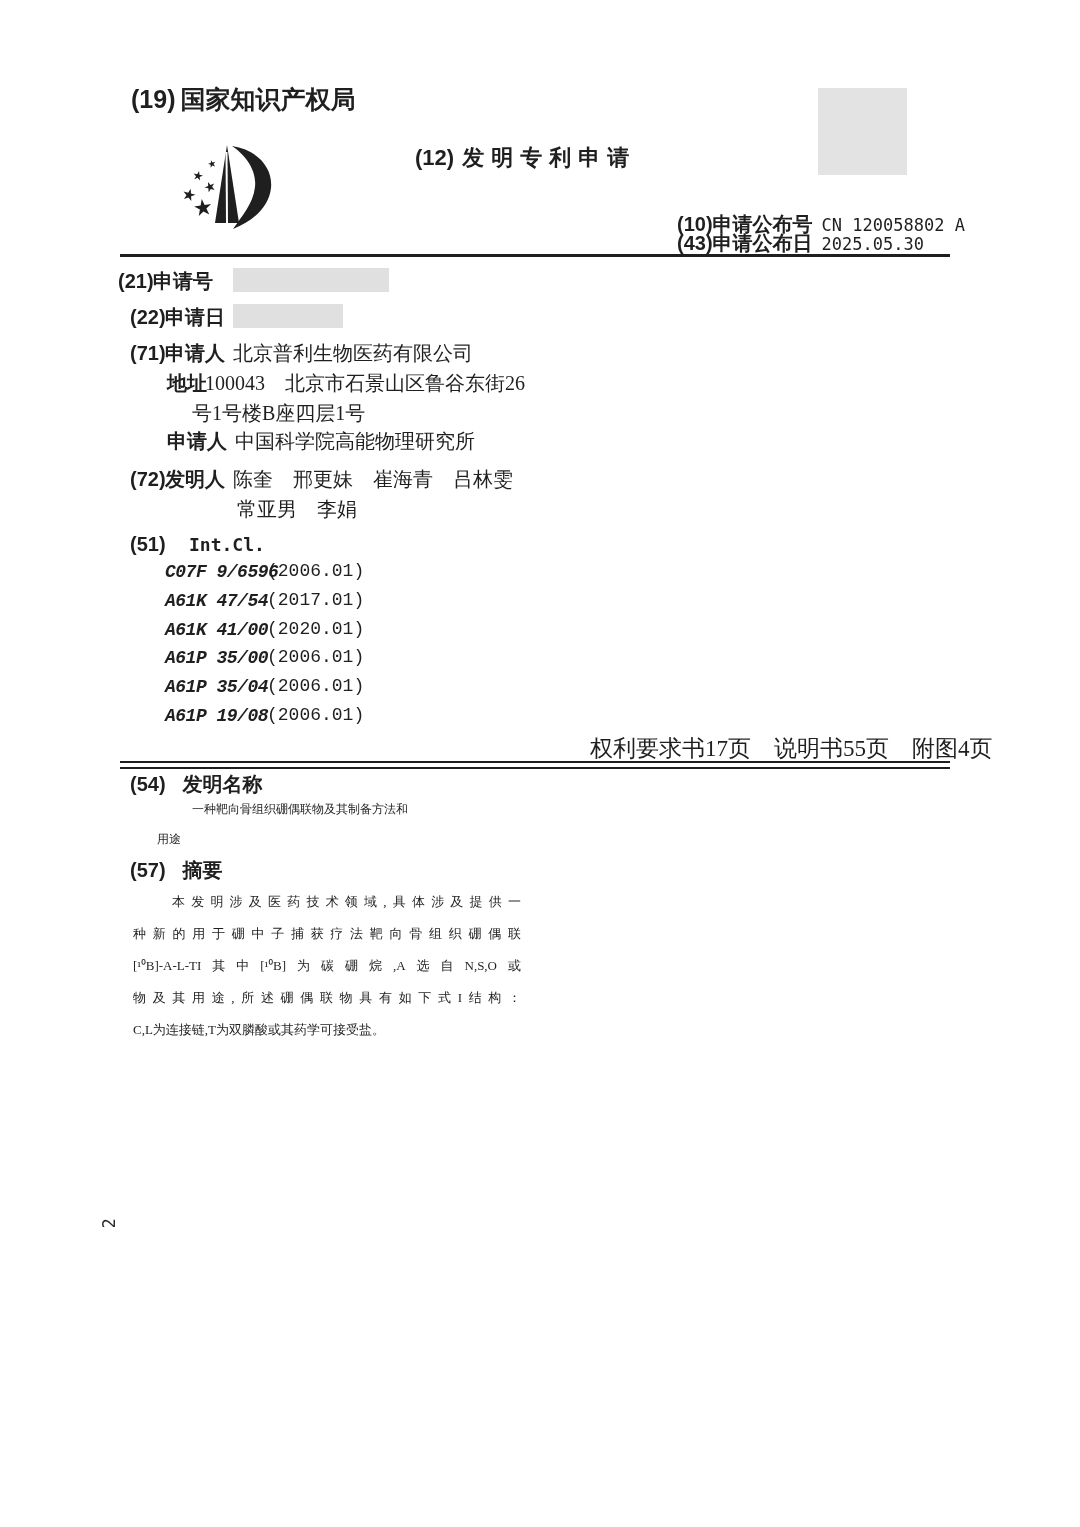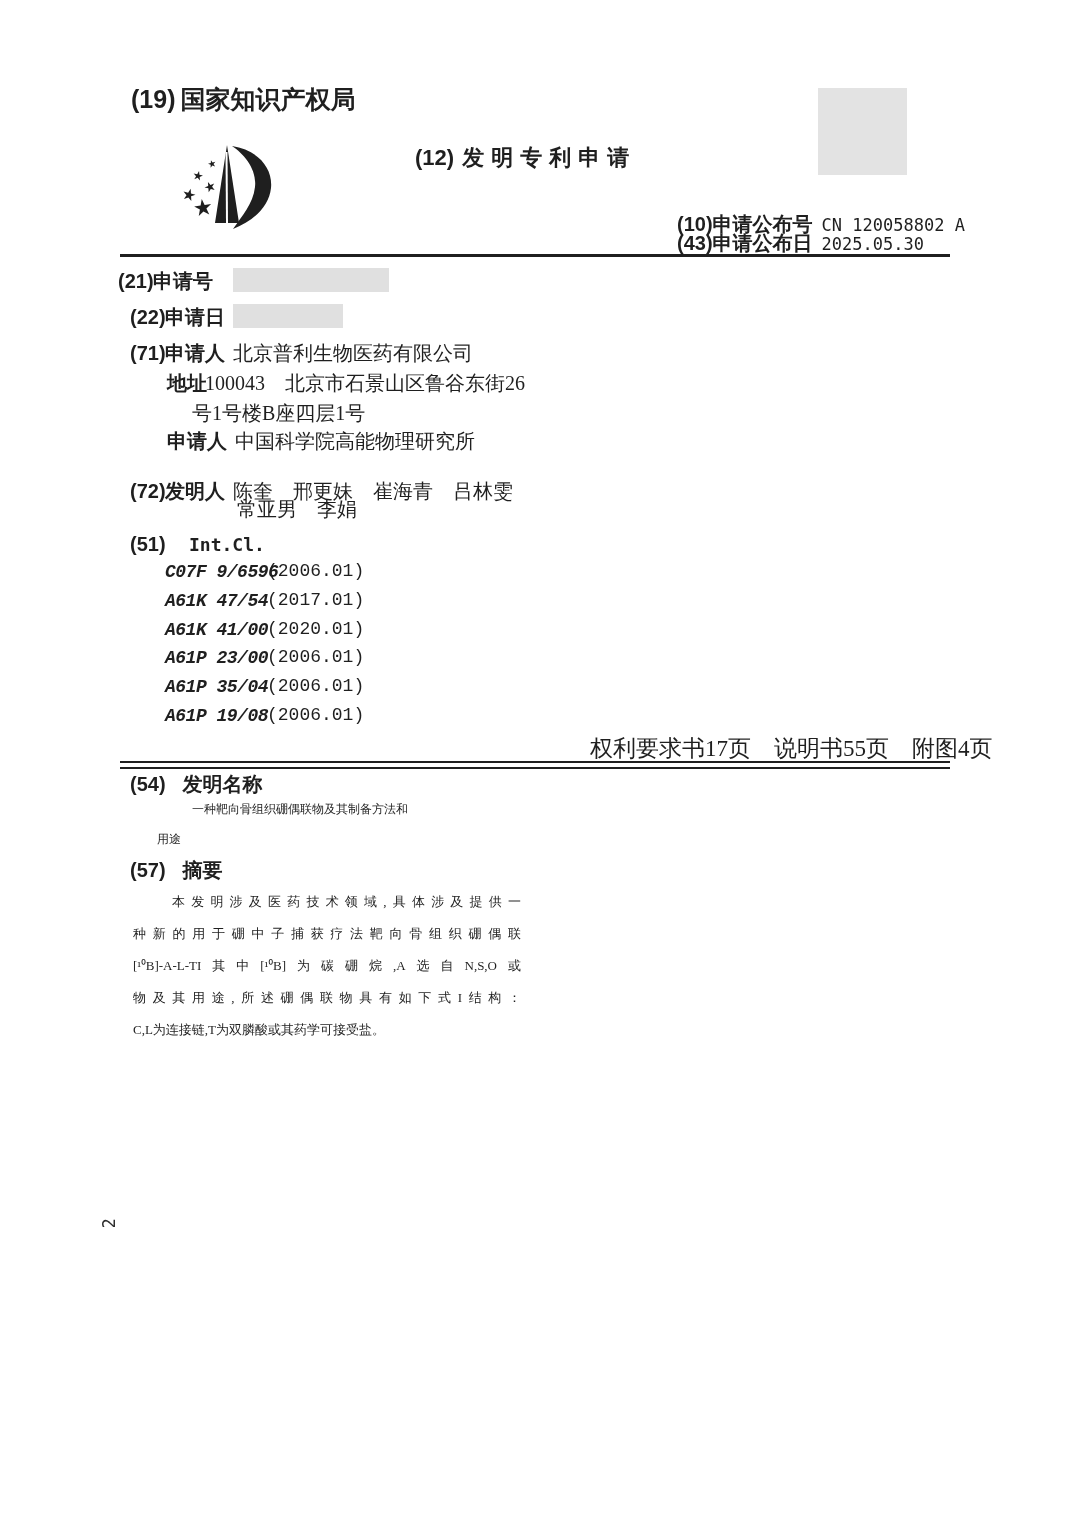--- a/index.html
+++ b/index.html
@@ -127,21 +127,21 @@
   </div>
   <div class="row" style="left:192px;top:400px;">
     <span>号1号楼B座四层1号</span>
   </div>
 
   <div class="row" style="left:167px;top:428px;">
     <span class="lbl">申请人</span>
     <span class="val" style="left:68px;">中国科学院高能物理研究所</span>
   </div>
 
-  <div class="row" style="left:130px;top:466px;margin-top:12px;">
+  <div class="row" style="left:130px;top:466px;">
     <span class="num">(72)</span><span class="lbl">发明人</span>
     <span class="val" style="left:103px;">陈奎　邢更妹　崔海青　吕林雯</span>
   </div>
   <div class="row" style="left:237px;top:496px;">
     <span>常亚男　李娟</span>
   </div>
 
   <div class="row" style="left:130px;top:533px;">
     <span class="num">(51)</span><span class="intcl-lbl">Int.Cl.</span>
   </div>
@@ -152,21 +152,21 @@
   </div>
   <div class="cls-row" style="top:590px;">
     <span class="cls-code">A61K 47/54</span>
     <span class="cls-ver">(2017.01)</span>
   </div>
   <div class="cls-row" style="top:619px;">
     <span class="cls-code">A61K 41/00</span>
     <span class="cls-ver">(2020.01)</span>
   </div>
   <div class="cls-row" style="top:647px;">
-    <span class="cls-code">A61P 23/00</span>
+    <span class="cls-code">A61P 35/00</span>
     <span class="cls-ver">(2006.01)</span>
   </div>
   <div class="cls-row" style="top:676px;">
     <span class="cls-code">A61P 35/04</span>
     <span class="cls-ver">(2006.01)</span>
   </div>
   <div class="cls-row" style="top:705px;">
     <span class="cls-code">A61P 19/08</span>
     <span class="cls-ver">(2006.01)</span>
   </div>

